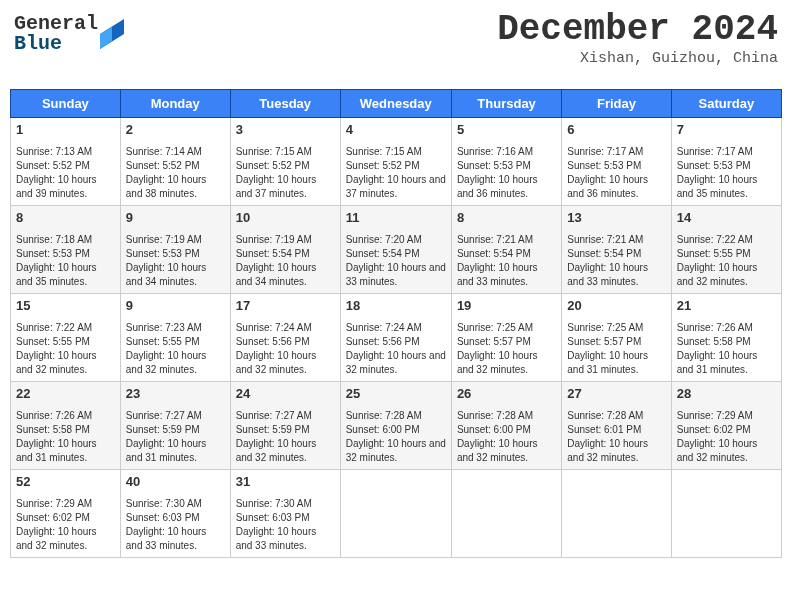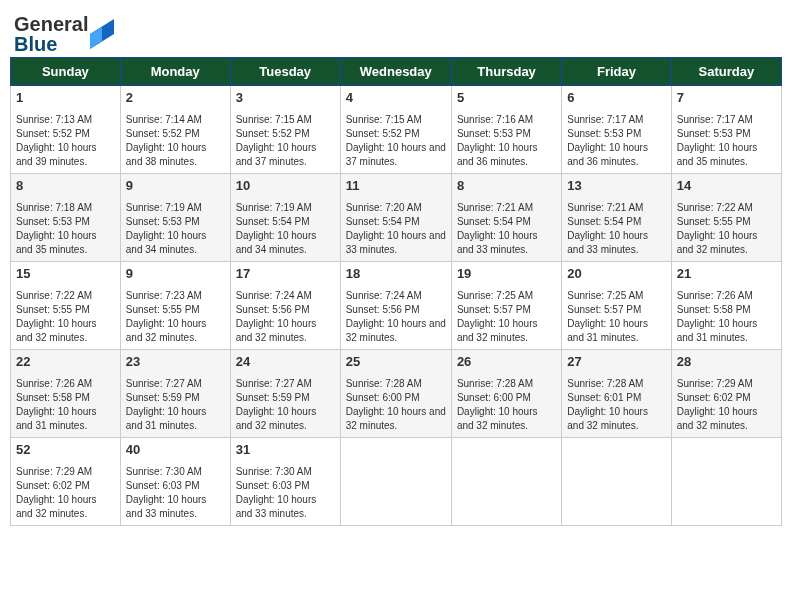--- a/index.html
+++ b/index.html
@@ -7,22 +7,23 @@
       font-family: Arial, sans-serif;
       background: #fff;
       width: 792px;
       min-height: 612px;
       padding: 10px;
     }
     .header {
       display: flex;
       justify-content: space-between;
       align-items: flex-start;
-      margin-bottom: 3px;
+      margin-bottom: 22px;
       padding: 0 4px;
+      font-family: Liberation Mono, monospace;
     }
     .logo {
       display: flex;
       align-items: center;
       margin-top: 4px;
     }
     .logo-text {
       font-size: 20px;
       font-weight: bold;
       color: #333;
@@ -47,21 +48,21 @@
     .location {
       font-size: 15px;
       color: #555;
     }
     .calendar {
       width: 100%;
       border-collapse: collapse;
       border: 1px solid #ccc;
     }
     .calendar th {
-      background: #14532d;
+      background: #3b82f6;
       color: #fff;
       font-size: 13px;
       font-weight: bold;
       text-align: center;
       padding: 6px 4px;
       border: 1px solid #0d47a1;
     }
     .calendar td {
       vertical-align: top;
       border: 1px solid #ccc;
@@ -103,20 +104,24 @@
       <div class="logo-text">
         <span class="general">General</span>
         <span class="blue">Blue</span>
       </div>
     </div>
     <svg class="logo-icon" viewBox="0 0 24 30" xmlns="http://www.w3.org/2000/svg">
       <polygon points="0,30 24,15 24,0 0,15" fill="#1565c0"></polygon>
       <polygon points="0,30 12,22 12,8 0,15" fill="#42a5f5"></polygon>
     </svg>
   </div>
+  <div class="title-section">
+    <div class="month-title">December 2024</div>
+    <div class="location">Xishan, Guizhou, China</div>
+  </div>
 </div>
 
 <table class="calendar">
   <thead>
     <tr>
       <th>Sunday</th>
       <th>Monday</th>
       <th>Tuesday</th>
       <th>Wednesday</th>
       <th>Thursday</th>

